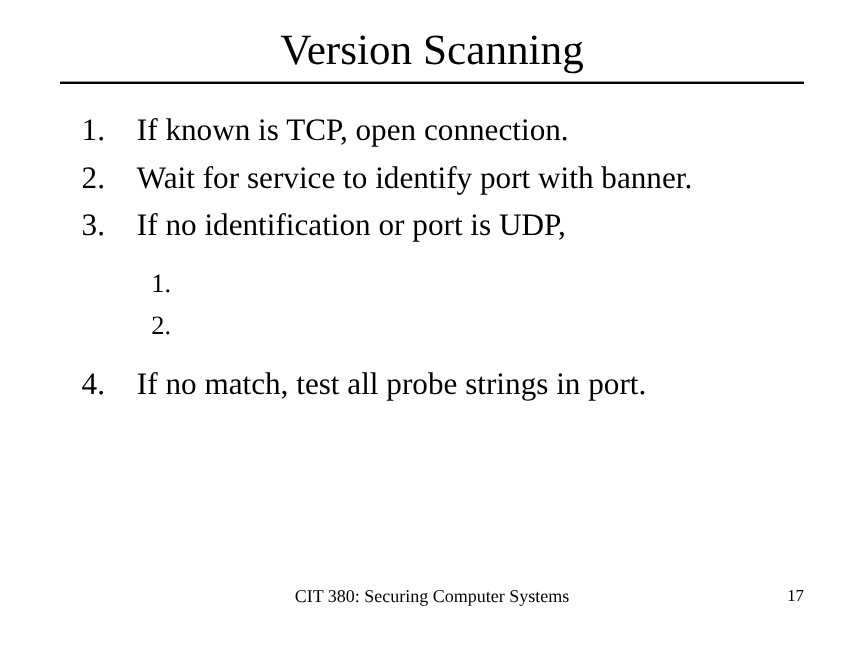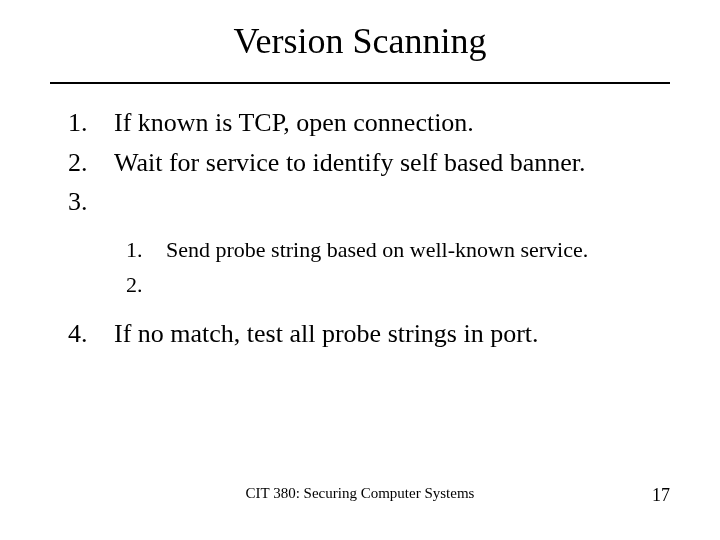--- a/index.html
+++ b/index.html
@@ -12,21 +12,21 @@
       height: 540px;
       font-family: "Times New Roman", Times, serif;
       background: #ffffff;
       color: #000000;
       position: relative;
       padding: 20px 50px 0 50px;
     }
     .title {
       font-size: 36px;
       text-align: center;
-      margin-bottom: 20px;
+      margin-bottom: 6px;
       font-weight: normal;
     }
     .divider {
       border: none;
       border-top: 2px solid #000;
       margin-bottom: 20px;
     }
     .main-list {
       font-size: 26px;
       line-height: 1.45;
@@ -66,47 +66,47 @@
       align-items: baseline;
       font-size: 15px;
     }
     .footer-center {
       position: absolute;
       left: 50%;
       transform: translateX(-50%);
     }
     .footer-right {
       margin-left: auto;
-      font-size: 18px;
+      font-size: 14px;
     }
   </style>
 </head>
 <body>
 
 <h1 class="title">Version Scanning</h1>
 <hr class="divider">
 
 <div class="main-list">
   <div class="main-item">
     <span class="main-num">1.</span>
     <span>If known is TCP, open connection.</span>
   </div>
   <div class="main-item">
     <span class="main-num">2.</span>
-    <span>Wait for service to identify self based banner.</span>
+    <span>Wait for service to identify port with banner.</span>
   </div>
   <div class="main-item">
     <span class="main-num">3.</span>
+    <span>If no identification or port is UDP,</span>
   </div>
 </div>
 
 <div class="sub-list">
   <div class="sub-item">
     <span class="sub-num">1.</span>
-    <span>Send probe string based on well-known service.</span>
   </div>
   <div class="sub-item">
     <span class="sub-num">2.</span>
   </div>
 </div>
 
 <div class="main-list">
   <div class="main-item">
     <span class="main-num">4.</span>
     <span>If no match, test all probe strings in port.</span>

